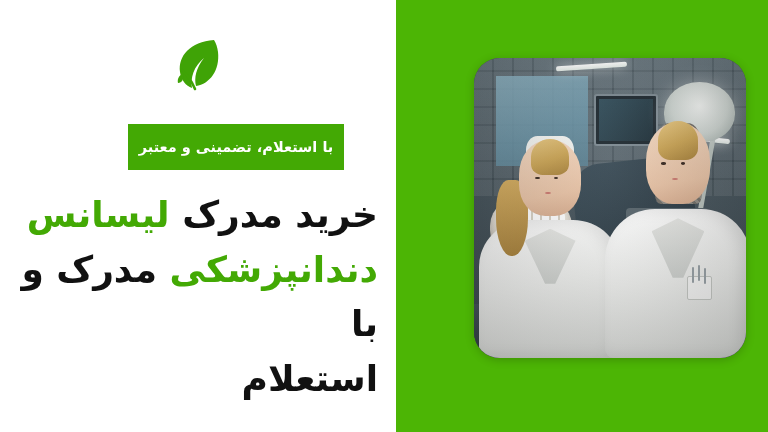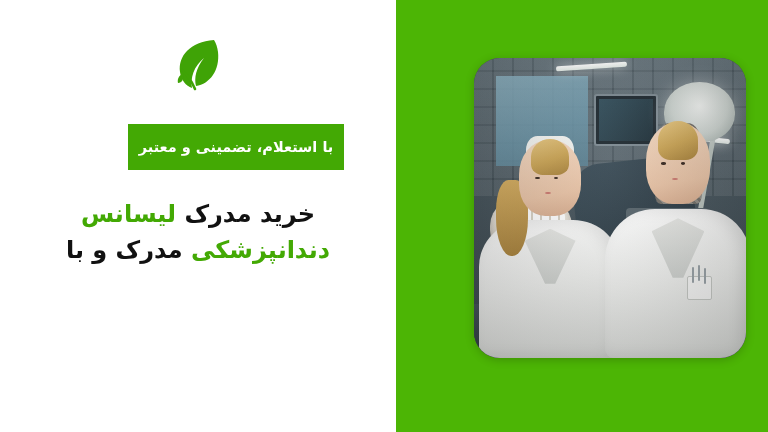--- a/index.html
+++ b/index.html
@@ -53,26 +53,26 @@
   .badge-text {
     color: #ffffff;
     font-size: 14.5px;
     font-weight: bold;
     direction: rtl;
     white-space: nowrap;
     letter-spacing: 0px;
   }
   .headline {
     position: absolute;
-    top: 196px;
+    top: 188px;
     left: 18px;
     width: 360px;
     direction: rtl;
-    text-align: center;
-    font-size: 24px;
+    text-align: right;
+    font-size: 36px;
     font-weight: bold;
     line-height: 1.52;
     color: #111111;
   }
   .hl-green {
     color: #43a904;
   }
   .hl-dark {
     color: #111111;
   }
@@ -345,20 +345,21 @@
       </span>
     </div>
 
     <div class="badge">
       <span class="badge-text">با استعلام، تضمینی و معتبر</span>
     </div>
 
     <div class="headline">
       <span class="hl-dark">خرید مدرک </span><span class="hl-green">لیسانس</span><br>
       <span class="hl-green">دندانپزشکی</span><span class="hl-dark"> مدرک و با</span><br>
+      <span class="hl-dark">استعلام</span>
     </div>
 
   </div>
 
   <div class="right-panel">
     <div class="photo-frame">
 
       <div class="clinic">
         <div class="wall-tile"></div>
         <div class="window-blue"></div>

